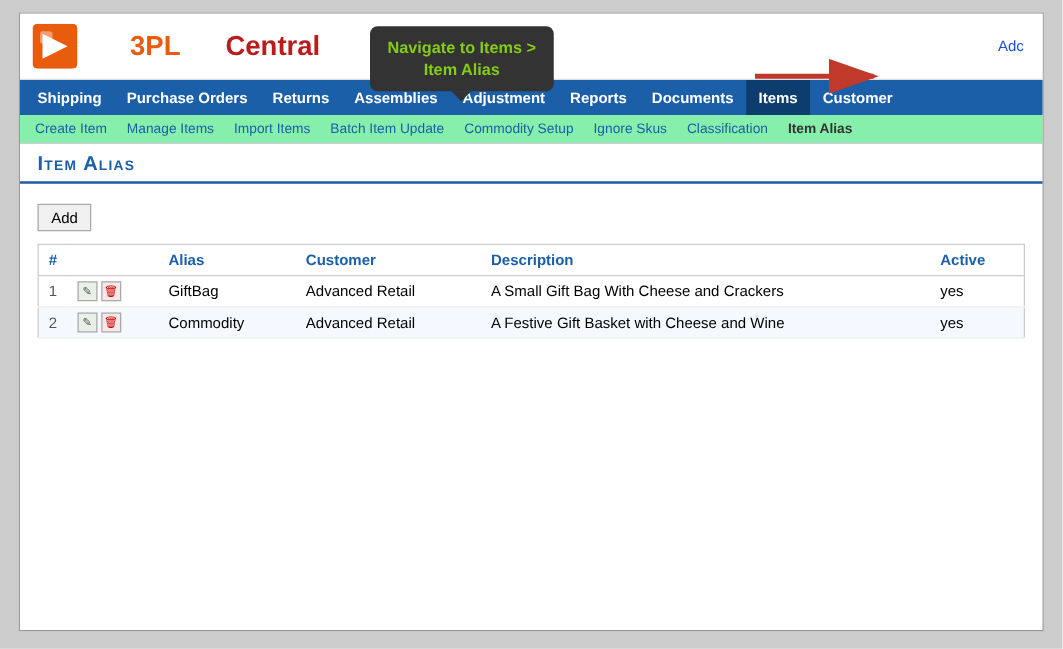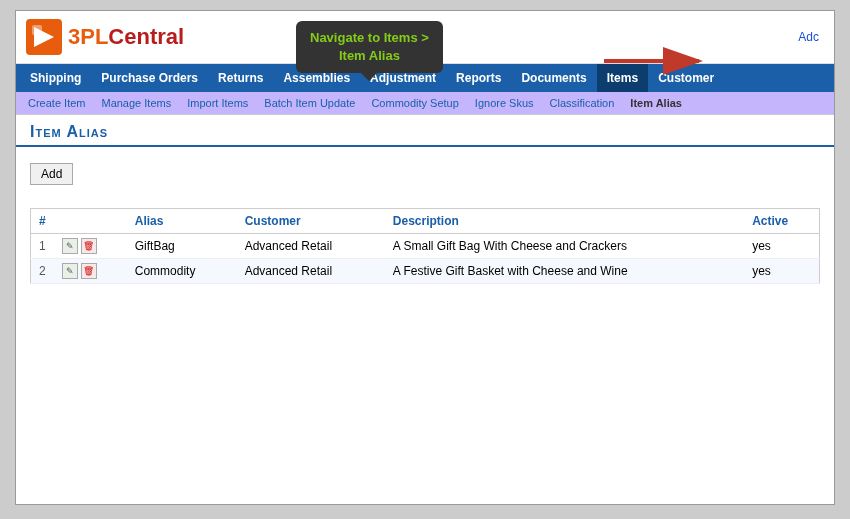--- a/index.html
+++ b/index.html
@@ -32,20 +32,21 @@
       width: 36px;
       height: 36px;
     }
     .logo-text {
       font-size: 22px;
       font-weight: bold;
       color: #1a5fa8;
     }
     .logo-text span {
       color: #e85c0d;
+      margin-left: 36px;
     }
     .header-right {
       font-size: 12px;
       color: #1d4ed8;
       padding-right: 5px;
     }
 
     
     .tooltip-callout {
       position: absolute;
@@ -87,21 +88,21 @@
       padding: 7px 10px;
       cursor: pointer;
       white-space: nowrap;
     }
     .nav-item:hover, .nav-item.active {
       background: #0d3d6e;
     }
 
     
     .sub-nav {
-      background: #c4b5fd;
+      background: #86efac;
       display: flex;
       align-items: center;
       padding: 2px 4px;
       border-bottom: 1px solid #ccc;
       flex-wrap: wrap;
     }
     .sub-nav-item {
       color: #1a5fa8;
       font-size: 11px;
       padding: 3px 8px;
@@ -134,21 +135,21 @@
       padding: 8px 14px;
     }
 
     
     .add-btn {
       background: #f0f0f0;
       border: 1px solid #aaa;
       padding: 3px 10px;
       font-size: 12px;
       cursor: pointer;
-      margin-bottom: 23px;
+      margin-bottom: 10px;
       display: inline-block;
     }
 
     
     .data-table {
       width: 100%;
       border-collapse: collapse;
       border: 1px solid #ccc;
     }
     .data-table th {

